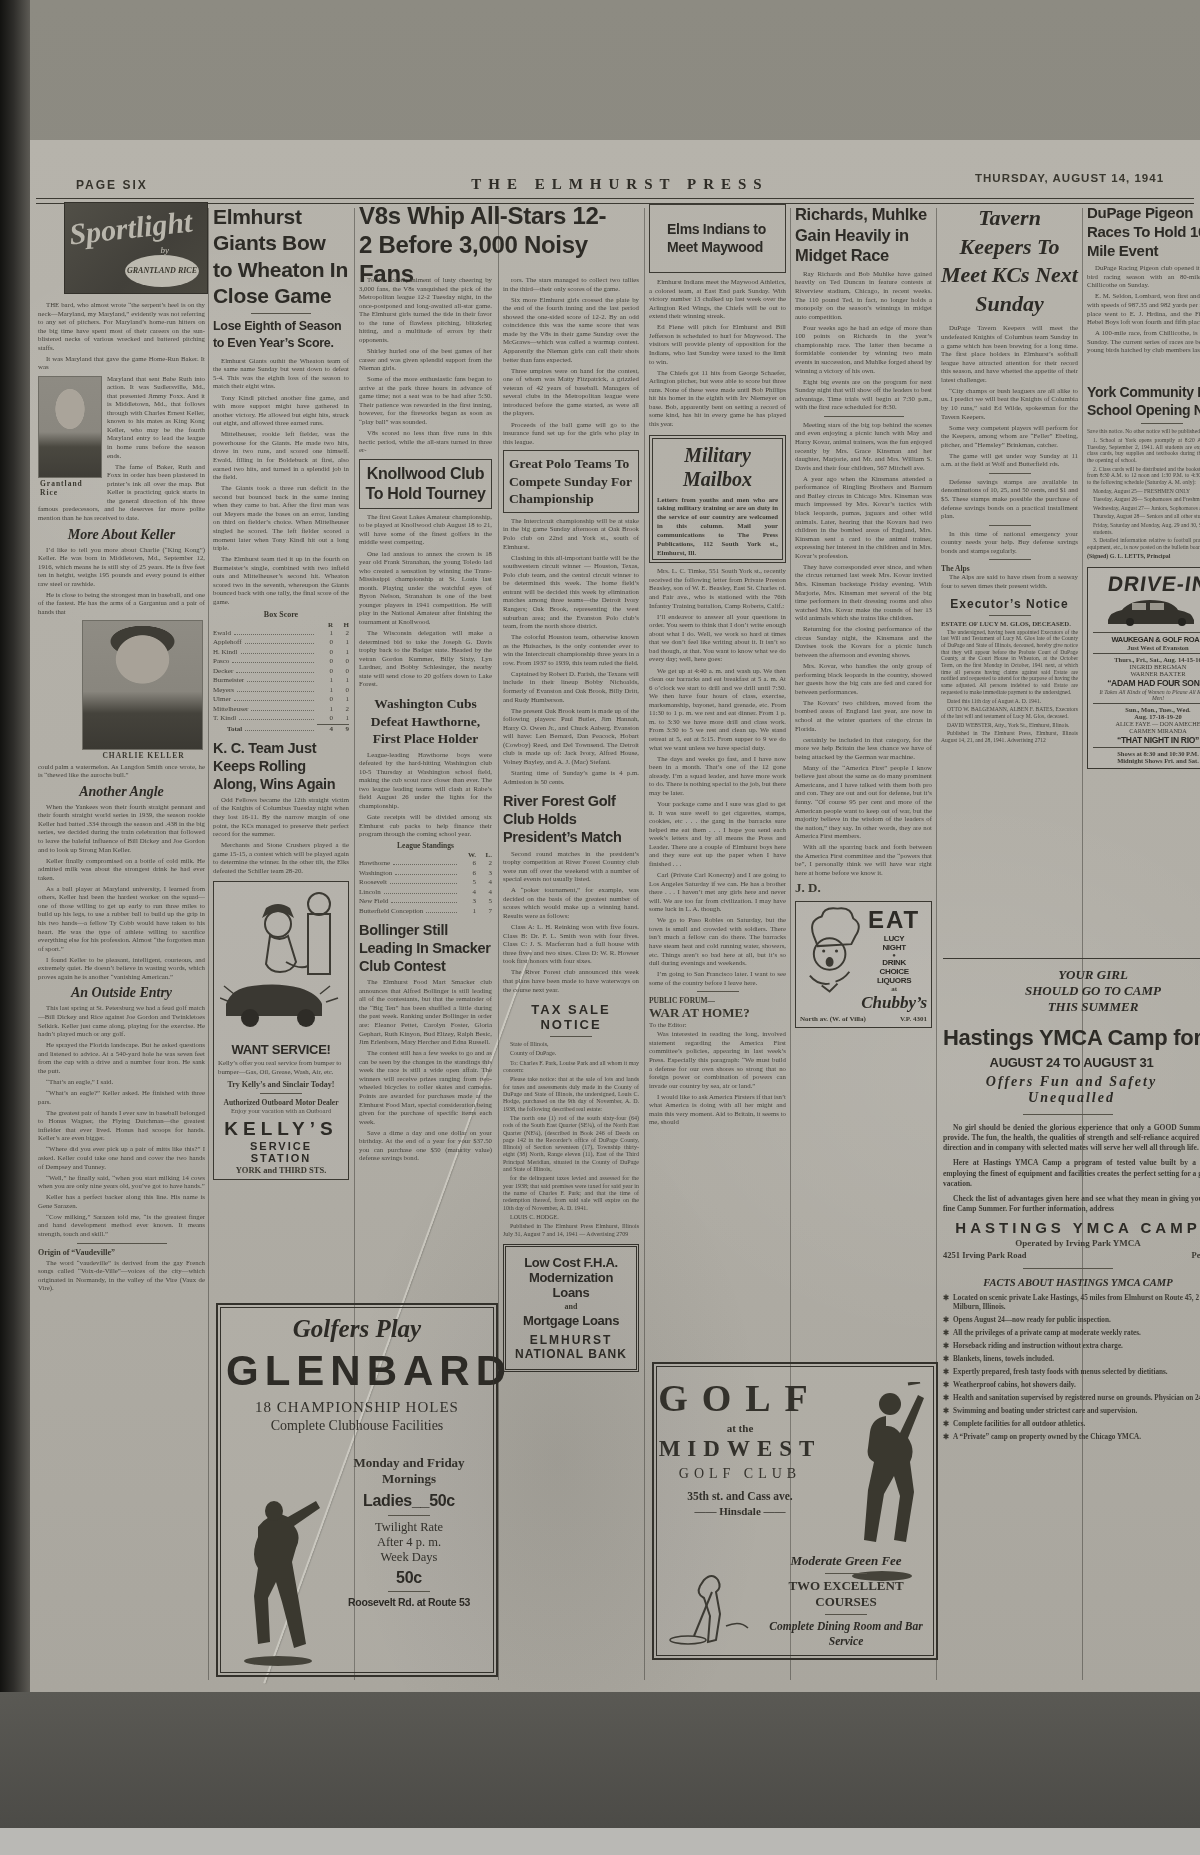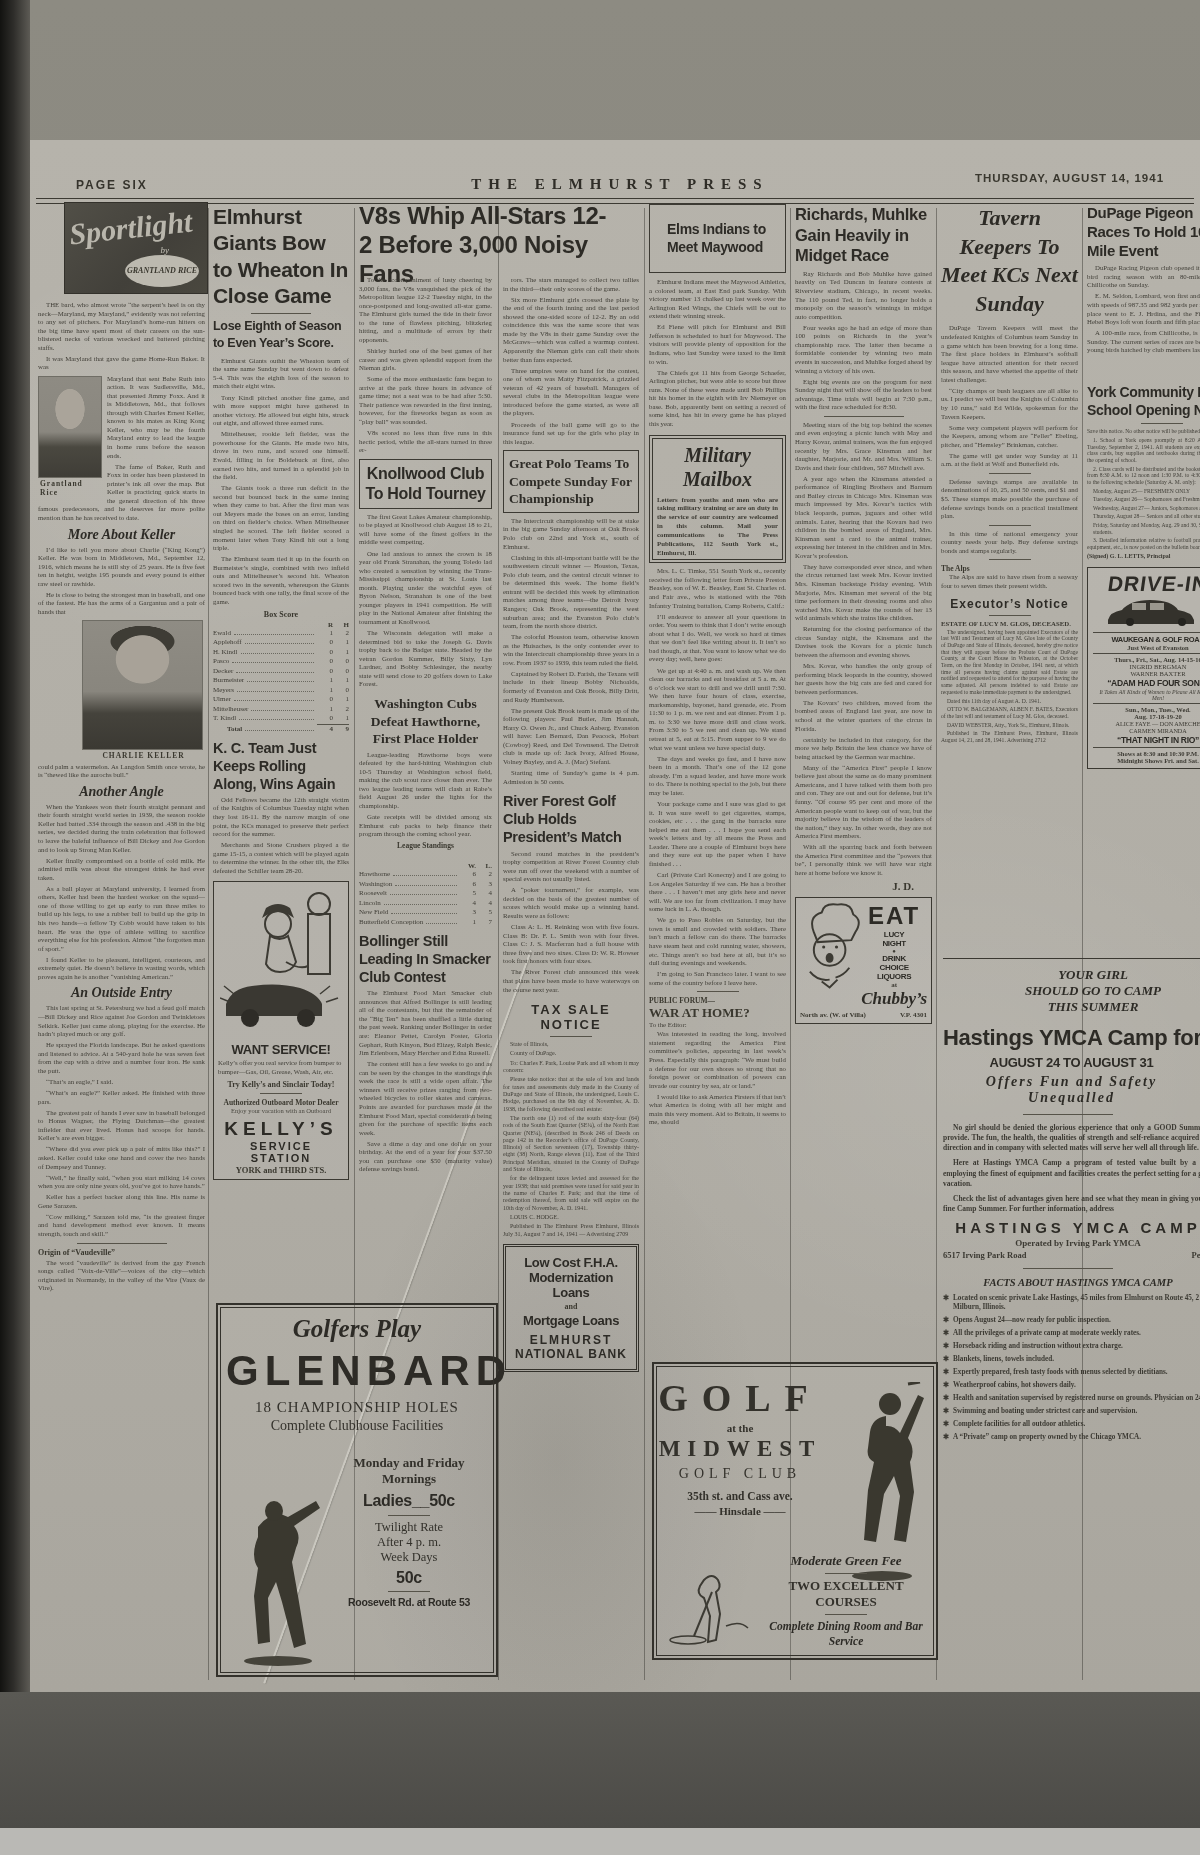--- a/index.html
+++ b/index.html
@@ -287,21 +287,21 @@
           <p>One lad anxious to annex the crown is 18 year old Frank Stranahan, the young Toledo lad who created a sensation by winning the Trans-Mississippi championship at St. Louis last month. Playing under the watchful eyes of Byron Nelson, Stranahan is one of the best younger players in 1941 competition. He will play in the National Amateur after finishing the tournament at Knollwood.</p>
           <p>The Wisconsin delegation will make a determined bid to take the Joseph G. Davis trophy back to the Badger state. Headed by the vetran Gordon Kummer, Billy Sixty, Lyn Lardner, and Bobby Schlesinger, the nearby state will send close to 20 golfers down to Lake Forest.</p>
         </div>
 
       <h2 class="hl-it" style="font-size:13.5px;line-height:1.3;margin:6px 0 3px;font-style:normal;font-weight:bold;">Washington Cubs Defeat Hawthorne, First Place Holder</h2>
       <div class="bt">
           <p>League-leading Hawthorne boys were defeated by the hard-hitting Washington club 10-5 Thursday at Washington school field, making the cub scout race closer than ever. The two league leading teams will clash at Rabe’s field August 26 under the lights for the championship.</p>
           <p>Gate receipts will be divided among six Elmhurst cub packs to help finance their program through the coming school year.</p>
         </div>
 
-      <div class="ctr" style="font-size:7.5px;font-weight:bold;color:#3a382f;margin:2px 0 12px;">League Standings</div>
+      <div class="ctr" style="font-size:7.5px;font-weight:bold;color:#3a382f;margin:2px 0 1px;">League Standings</div>
       <div class="tbl-head">
         <span class="sp"></span>
         <span class="v">W.</span>
         <span class="v">L.</span>
       </div>
       <div>
           <div class="tbl-row">
           <span class="n" style="max-width:86px;white-space:normal;">Hawthorne</span>
             <span class="dots"></span>
           <span class="v">6</span>
@@ -449,21 +449,21 @@
           <p>Returning for the closing performance of the circus Sunday night, the Kinsmans and the Davises took the Kovars for a picnic lunch between the afternoon and evening shows.</p>
           <p>Mrs. Kovar, who handles the only group of performing black leopards in the country, showed her guests how the big cats are fed and cared for between performances.</p>
           <p>The Kovars’ two children, moved from the bombed areas of England last year, are now in school at the winter quarters of the circus in Florida.</p>
         </div>
 
       <div class="bt">
           <p>certainly be included in that category, for the more we help Britain the less chance we have of being attacked by the German war machine.</p>
           <p>Many of the “America First” people I know believe just about the same as do many prominent Americans, and I have talked with them both pro and con. They are out and out for defense, but it’s funny. “Of course 95 per cent and more of the American people want to keep out of war, but the majority believe in the wisdom of the leaders of the nation,” they say. In other words, they are not America First members.</p>
           <p>With all the sparring back and forth between the America First committee and the “powers that be”, I personally think we will have war right here at home before we know it.</p>
         </div>
-      <div style="font-size:11px;font-weight:bold;color:#3a382f;text-align:right;padding-right:18px;">J. D.</div>
+      <div style="font-size:13px;font-weight:bold;color:#3a382f;padding-right:18px;">J. D.</div>
 
       <div class="ad" style="margin-top:5px;padding:4px;">
         <div style="display:flex;">
           <svg width="62" height="96" viewBox="0 0 62 96">
             <path d="M14,30 q-6,-16 8,-20 q2,-10 16,-8 q14,-2 16,10 q10,6 2,18 l-4,8 -34,2 z" fill="none" stroke="#3c3a33" stroke-width="2"></path>
             <circle cx="30" cy="48" r="16" fill="none" stroke="#3c3a33" stroke-width="2"></circle>
             <circle cx="24" cy="45" r="1.6" fill="#3c3a33"></circle>
               <circle cx="37" cy="45" r="1.6" fill="#3c3a33"></circle>
             <ellipse cx="30" cy="56" rx="4" ry="5" fill="#3c3a33"></ellipse>
             <path d="M10,70 q8,10 20,8 M50,66 q-6,8 -14,10" fill="none" stroke="#3c3a33" stroke-width="2"></path>
@@ -648,21 +648,21 @@
       <div class="hl-it ctr" style="font-size:14px;letter-spacing:2px;width:257px;margin-top:4px;">Offers Fun and Safety Unequalled</div>
       <div class="sep" style="width:90px;margin:8px 0 8px 80px;"></div>
       <div style="font-size:7.5px;line-height:1.35;color:#3c3a33;font-weight:bold;text-align:justify;width:300px;">
           <p style="margin:0 0 5px;text-indent:10px;">No girl should be denied the glorious experience that only a GOOD Summer Camp can provide. The fun, the health, the qualities of strength and self-reliance acquired under expert direction and in company with selected mates will serve her well all through life.</p>
           <p style="margin:0 0 5px;text-indent:10px;">Here at Hastings YMCA Camp a program of tested value built by a capable staff employing the finest of equipment and facilities creates the perfect setting for a girl’s summer vacation.</p>
           <p style="margin:0 0 5px;text-indent:10px;">Check the list of advantages given here and see what they mean in giving your daughter a fine Camp Summer. For further information, address</p>
         </div>
       <div class="hl-sans ctr" style="font-size:15px;letter-spacing:4px;width:270px;margin-top:4px;">HASTINGS YMCA CAMP</div>
       <div class="ctr" style="font-size:9px;font-weight:bold;color:#3c3a33;width:270px;margin-top:2px;">Operated by Irving Park YMCA</div>
       <div style="display:flex;justify-content:space-between;width:295px;font-size:8.5px;font-weight:bold;color:#3c3a33;margin-top:2px;">
-        <span>6517 Irving Park Road</span>
+        <span>4251 Irving Park Road</span>
         <span>Pensacola 14</span>
       </div>
       <div class="sep" style="width:90px;margin:8px 0 8px 80px;"></div>
       <div class="hl-it ctr" style="font-size:10.5px;width:270px;">FACTS ABOUT HASTINGS YMCA CAMP</div>
       <div style="margin-top:6px;width:300px;">
           <div class="facts-row">
           <span class="star">✱</span>
           <span>Located on scenic private Lake Hastings, 45 miles from Elmhurst on Route 45, 2 miles west of Milburn, Illinois.</span>
         </div>
           <div class="facts-row">

